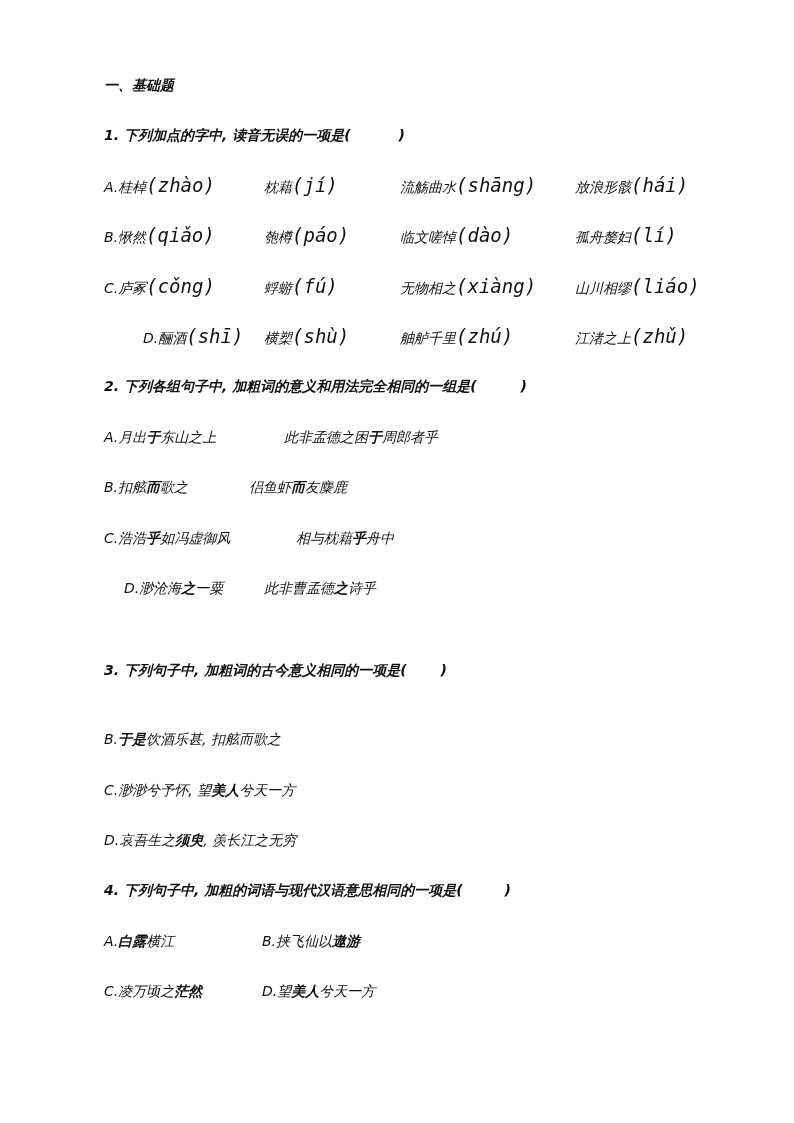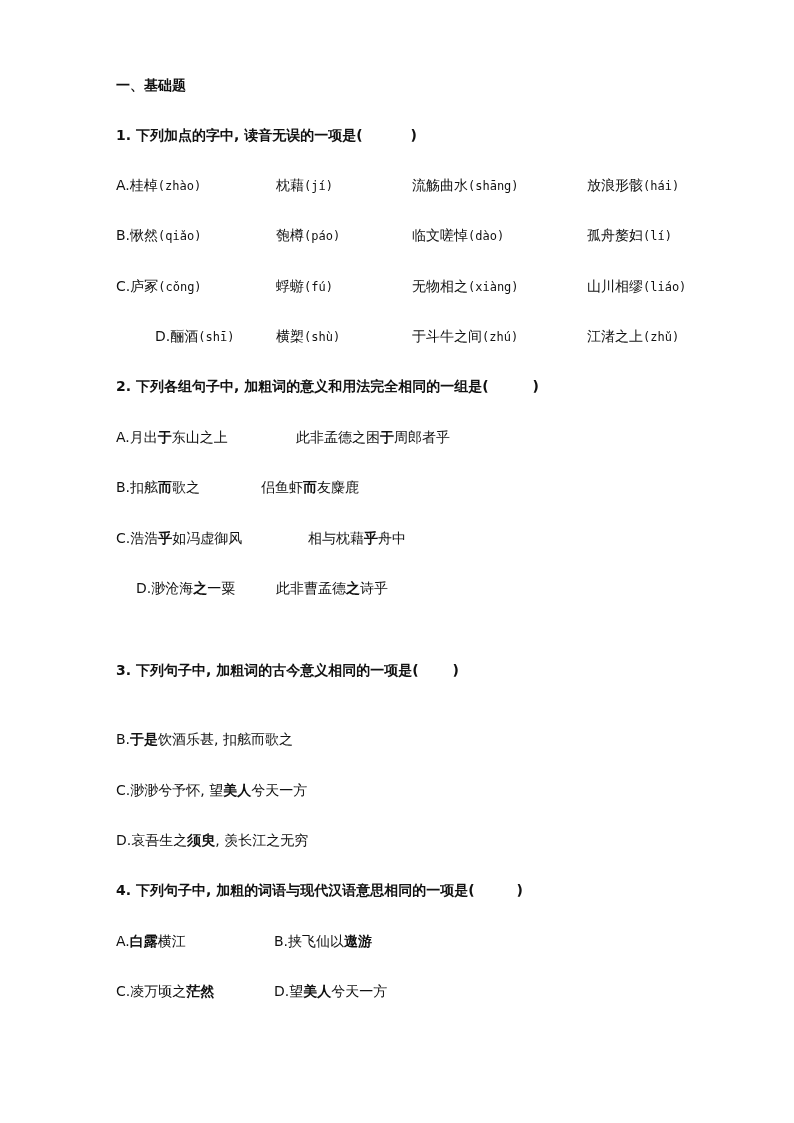--- a/index.html
+++ b/index.html
@@ -10,23 +10,24 @@
     body {
       width: 794px;
       height: 1123px;
       position: relative;
       overflow: hidden;
       font-family: "DejaVu Sans", "Liberation Sans", sans-serif;
       color: #111111;
     }
     .page {
       position: absolute;
-      left: 16px; top: 0;
+      left: 4px; top: 0;
       width: 642px;
       height: 1123px;
+      font-style: italic;
     }
     .line {
       position: absolute;
       left: 100px;
       font-size: 14px;
       line-height: 20px;
       white-space: nowrap;
     }
     .bold { font-weight: bold; }
     .heading { font-size: 14px; font-weight: bold; }
@@ -39,21 +40,21 @@
       line-height: 20px;
       white-space: nowrap;
     }
     .cell {
       position: absolute;
       top: 0;
       white-space: nowrap;
     }
     .mono {
       font-family: "DejaVu Sans Mono", "Liberation Mono", monospace;
-      font-size: 12px;
+      font-size: 19px;
     }
     .blank {
       display: inline-block;
     }
   </style>
 </head>
 <body>
 
 <div class="page">
 
@@ -80,21 +81,21 @@
   <div class="opt-row" style="top:276px;">
     <span class="cell" style="left:0;"><span>C.</span><span>庐冢</span><span class="mono">(cǒng)</span></span>
     <span class="cell" style="left:160px;"><span>蜉蝣</span><span class="mono">(fú)</span></span>
     <span class="cell" style="left:296px;"><span>无物相之</span><span class="mono">(xiàng)</span></span>
     <span class="cell" style="left:471px;"><span>山川相缪</span><span class="mono">(liáo)</span></span>
   </div>
 
   <div class="opt-row" style="top:326px;">
     <span class="cell" style="left:0;margin-left:39px;"><span>D.</span><span>酾酒</span><span class="mono">(shī)</span></span>
     <span class="cell" style="left:160px;"><span>横槊</span><span class="mono">(shù)</span></span>
-    <span class="cell" style="left:296px;"><span>于斗牛之间</span><span class="mono">(zhú)</span></span>
+    <span class="cell" style="left:296px;"><span>舳舻千里</span><span class="mono">(zhú)</span></span>
     <span class="cell" style="left:471px;"><span>江渚之上</span><span class="mono">(zhǔ)</span></span>
   </div>
 
   <div class="line qtitle" style="top:376px;">
     <span>2. 下列各组句子中, 加粗词的意义和用法完全相同的一组是(</span><span class="blank" style="width:44px;"></span><span>)</span>
   </div>
 
   <div class="opt-row" style="top:427px;">
     <span class="cell" style="left:0;"><span>A.</span><span>月出</span><span class="bold">于</span><span>东山之上</span></span>
     <span class="cell" style="left:180px;"><span>此非孟德之困</span><span class="bold">于</span><span>周郎者乎</span></span>

